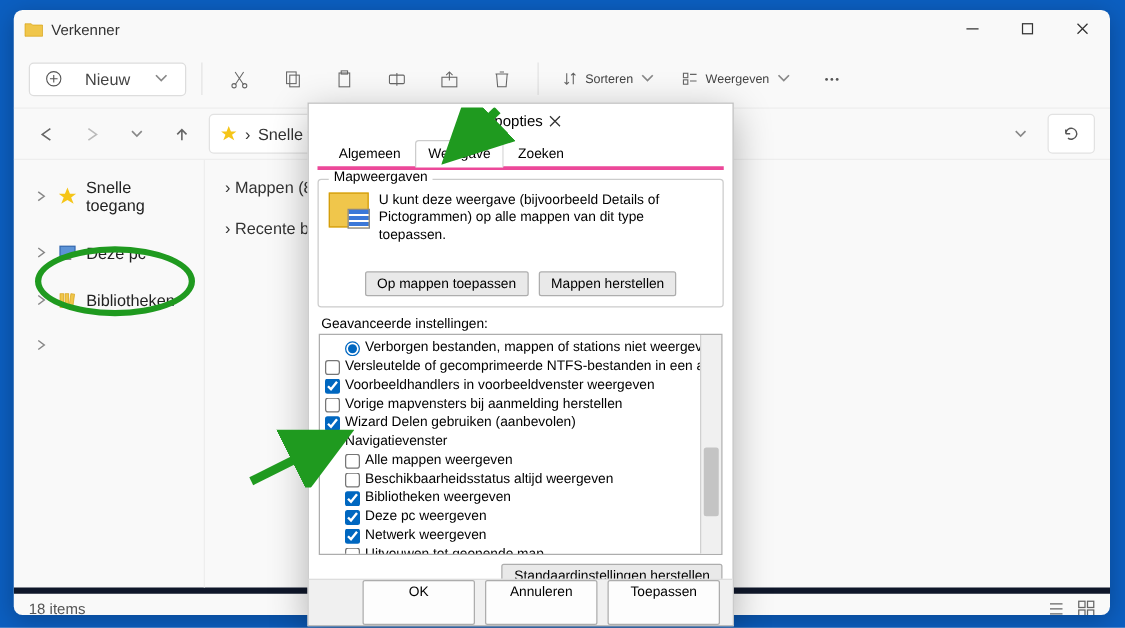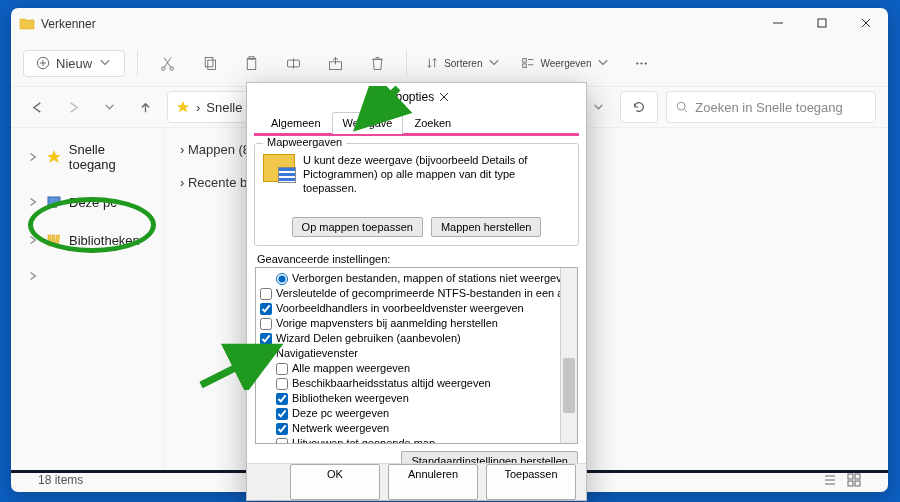--- a/index.html
+++ b/index.html
@@ -4,21 +4,21 @@
 <style>
 html,body{margin:0;padding:0;font-family:"Segoe UI",Arial,sans-serif;font-size:12px;color:#000;background:#0c5fc1;width:900px;height:502px;overflow:hidden}
 .window{position:absolute;left:11px;top:8px;width:877px;height:484px;background:#f9f9f9;border-radius:7px;box-shadow:0 4px 20px rgba(0,0,0,.25);overflow:hidden}
 .title-bar{height:32px;display:flex;align-items:center;padding:0 8px}
 .title-bar .icon{width:16px;height:16px;margin-right:6px}
 .title-bar .title{font-size:12px;color:#333}
 .win-controls{position:absolute;right:0;top:0;display:flex}
 .win-btn{width:44px;height:30px;display:flex;align-items:center;justify-content:center;color:#555}
 .win-btn svg{width:10px;height:10px}
 .toolbar{height:46px;display:flex;align-items:center;padding:0 12px;gap:8px;border-bottom:1px solid #eee}
-.new-btn{border:1px solid #ddd;border-radius:4px;padding:5px 12px;display:flex;align-items:center;gap:6px;color:#444;background:#fff;font-size:13px}
+.new-btn{border:1px solid #ddd;border-radius:4px;padding:5px 12px;display:flex;align-items:center;gap:18px;color:#444;background:#fff;font-size:13px}
 .new-btn svg{width:14px;height:14px}
 .tool-icon{width:34px;height:34px;display:flex;align-items:center;justify-content:center;color:#666;border-radius:4px}
 .tool-icon svg{width:17px;height:17px}
 .tool-label{display:flex;align-items:center;gap:5px;color:#444;font-size:10px;padding:0 6px}
 .tool-label svg{width:14px;height:14px}
 .toolbar .sep{width:1px;height:26px;background:#e3e3e3;margin:0 4px}
 .address-bar{height:40px;display:flex;align-items:center;gap:8px;padding:0 12px;border-bottom:1px solid #eee}
 .nav-btn{width:28px;height:28px;display:flex;align-items:center;justify-content:center;color:#777}
 .nav-btn svg{width:13px;height:13px}
 .addr-field{flex:1;display:flex;align-items:center;background:#fff;border:1px solid #e2e2e2;border-radius:4px;height:30px;padding:0 8px;gap:6px;font-size:13px;color:#333;max-width:470px}
@@ -28,21 +28,21 @@
 .search-field{flex:1;background:#fff;border:1px solid #e2e2e2;border-radius:4px;height:30px;display:flex;align-items:center;padding:0 8px;gap:6px;color:#888;font-size:13px}
 .search-field svg{width:14px;height:14px}
 .body{display:flex;height:calc(100% - 32px - 46px - 40px - 24px)}
 .sidebar{width:152px;border-right:1px solid #eee;padding-top:8px}
 .side-item{display:flex;align-items:center;gap:7px;padding:6px 8px 6px 16px;font-size:13px;color:#222}
 .side-item svg{width:12px;height:12px}
 .side-item .folder-icon{width:16px;height:16px}
 .side-item.tight{padding-top:2px;padding-bottom:2px}
 .main{flex:1;padding:10px 16px}
 .main-item{font-size:13px;color:#333;padding:4px 0}
-.status-bar{height:24px;border-top:3px solid #0f172a;display:flex;align-items:flex-start;justify-content:space-between;padding:0 27px;font-size:12px;color:#555}
+.status-bar{height:24px;border-top:5px solid #0f172a;display:flex;align-items:center;justify-content:space-between;padding:0 12px;font-size:12px;color:#555}
 .view-icons{display:flex;gap:10px;color:#666}
 .view-icons svg{width:14px;height:14px}
 
 
 .dialog{position:absolute;left:246px;top:82px;width:339px;height:417px;background:#fff;border:1px solid #bdbdbd;box-shadow:0 8px 30px rgba(0,0,0,.3);font-size:11px}
 .dlg-title{height:28px;display:flex;align-items:center;justify-content:center;padding:0 8px;font-size:12px}
 .dlg-close{width:20px;height:20px;display:flex;align-items:center;justify-content:center}
 .dlg-close svg{width:10px;height:10px}
 .tabs{display:flex;padding:0 6px;border-bottom:3px solid #ec4899;margin:0 7px}
 .tab{padding:4px 10px 5px;border:1px solid transparent;border-bottom:none;position:relative;top:1px;cursor:default}
@@ -220,27 +220,20 @@
     <div class="nav-btn">
         <svg viewBox="0 0 10 10">
           <path d="M2 3l3 3 3-3" fill="none" stroke="#888"></path>
         </svg>
       </div>
     <div class="refresh-btn">
         <svg viewBox="0 0 16 16">
           <path d="M3 8a5 5 0 1 1 2 4M3 8V4m0 4h4" fill="none" stroke="#555" stroke-width="1.3"></path>
         </svg>
       </div>
-    <div class="search-field">
-      <svg viewBox="0 0 16 16">
-          <circle cx="7" cy="7" r="4.5" fill="none" stroke="#888"></circle>
-          <path d="M11 11l3 3" stroke="#888"></path>
-        </svg>
-      <span>Zoeken in Snelle toegang</span>
-    </div>
   </div>
 
   <div class="body">
     <div class="sidebar">
       <div class="side-item">
         <svg viewBox="0 0 10 10">
             <path d="M3 2l4 3-4 3" fill="none" stroke="#888"></path>
           </svg>
         <svg class="folder-icon star-svg" viewBox="0 0 16 16">
             <path d="M8 1l2 5h5l-4 3 2 5-5-3-5 3 2-5-4-3h5z"></path>

